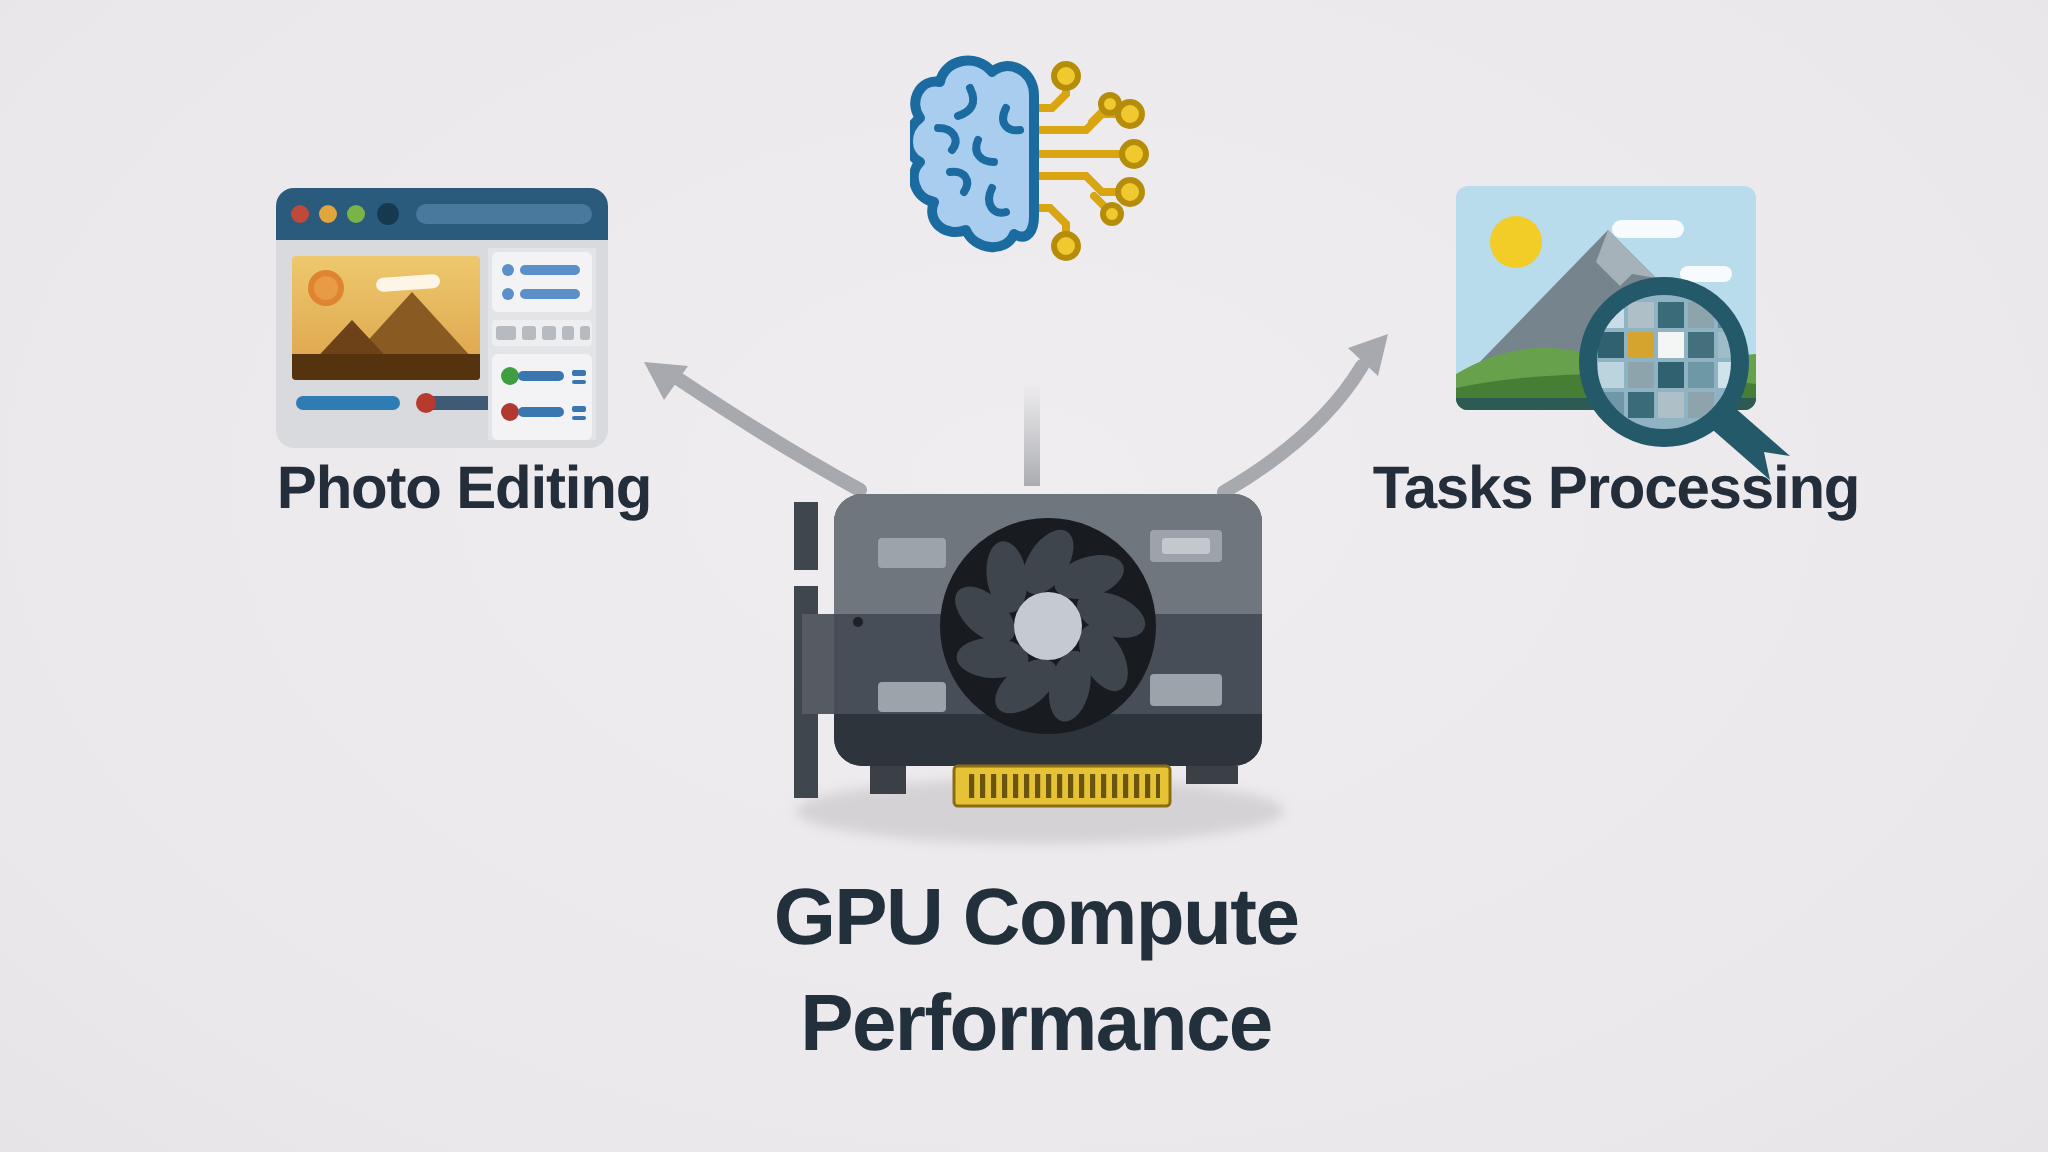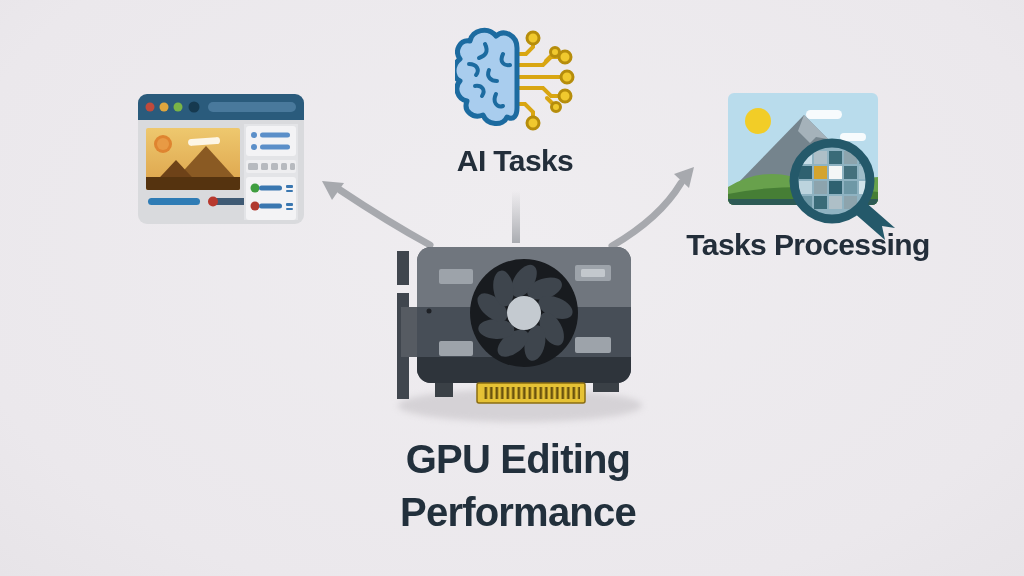--- a/index.html
+++ b/index.html
@@ -103,20 +103,21 @@
           <rect x="121" y="91.5" width="23" height="5" rx="2.5" fill="#3a77b0"></rect>
         <rect x="148" y="91" width="7" height="3" rx="1" fill="#3a77b0"></rect>
           <rect x="148" y="96" width="7" height="2" rx="1" fill="#3a77b0"></rect>
         <circle cx="117" cy="112" r="4.5" fill="#b03a30"></circle>
           <rect x="121" y="109.5" width="23" height="5" rx="2.5" fill="#3a77b0"></rect>
         <rect x="148" y="109" width="7" height="3" rx="1" fill="#3a77b0"></rect>
           <rect x="148" y="114" width="7" height="2" rx="1" fill="#3a77b0"></rect>
       </g>
     </svg>
   </div>
+  <div class="node-label" id="label-photo" style="left:102px;top:228px;width:260px">Photo Editing</div>
 
   <div class="abs" style="left:455px;top:24px">
     <svg width="120" height="112" viewBox="0 0 120 112">
 
       <g stroke="#d9a612" stroke-width="4" fill="none" stroke-linecap="round">
         <path d="M62,30 H71 L78,23 V20"></path>
         <path d="M62,41 H88 L96,33 H103"></path>
         <path d="M62,53 H105"></path>
         <path d="M62,64 H88 L96,72 H103"></path>
         <path d="M62,80 H70 L78,88 V93"></path>
@@ -139,21 +140,20 @@
       <g stroke="#1c6ba0" stroke-width="4" fill="none" stroke-linecap="round">
         <path d="M30,20 C34,28 30,32 24,34"></path>
         <path d="M14,40 C22,40 25,46 21,51"></path>
         <path d="M48,30 C44,38 49,42 55,41"></path>
         <path d="M34,46 C31,53 36,57 42,57"></path>
         <path d="M20,62 C27,61 31,66 27,72"></path>
         <path d="M41,70 C37,78 42,84 48,82"></path>
       </g>
     </svg>
   </div>
-  <div class="node-label" id="label-ai" style="left:415px;top:144px;width:200px">AI Tasks</div>
 
   <div class="abs" style="left:728px;top:93px">
     <svg width="182" height="156" viewBox="0 0 182 156">
       <defs>
         <clipPath id="photoClip">
             <rect x="0" y="0" width="150" height="112" rx="6"></rect>
           </clipPath>
         <clipPath id="lensClip">
             <circle cx="104" cy="88" r="35"></circle>
           </clipPath>
@@ -250,15 +250,15 @@
 
       <rect x="40" y="138" width="18" height="14" fill="#3a4046"></rect>
       <rect x="198" y="138" width="26" height="9" fill="#3a4046"></rect>
       <g>
         <rect x="82" y="138" width="108" height="20" rx="2" fill="#e6c235" stroke="#8a6d12" stroke-width="1.5"></rect>
         <rect x="87" y="142" width="98" height="12" fill="url(#pins)"></rect>
       </g>
     </svg>
   </div>
 
-  <div class="diagram-title">GPU Editing Performance</div>
+  <div class="diagram-title">GPU Compute Performance</div>
 
 </div>
 
 </body></html>

